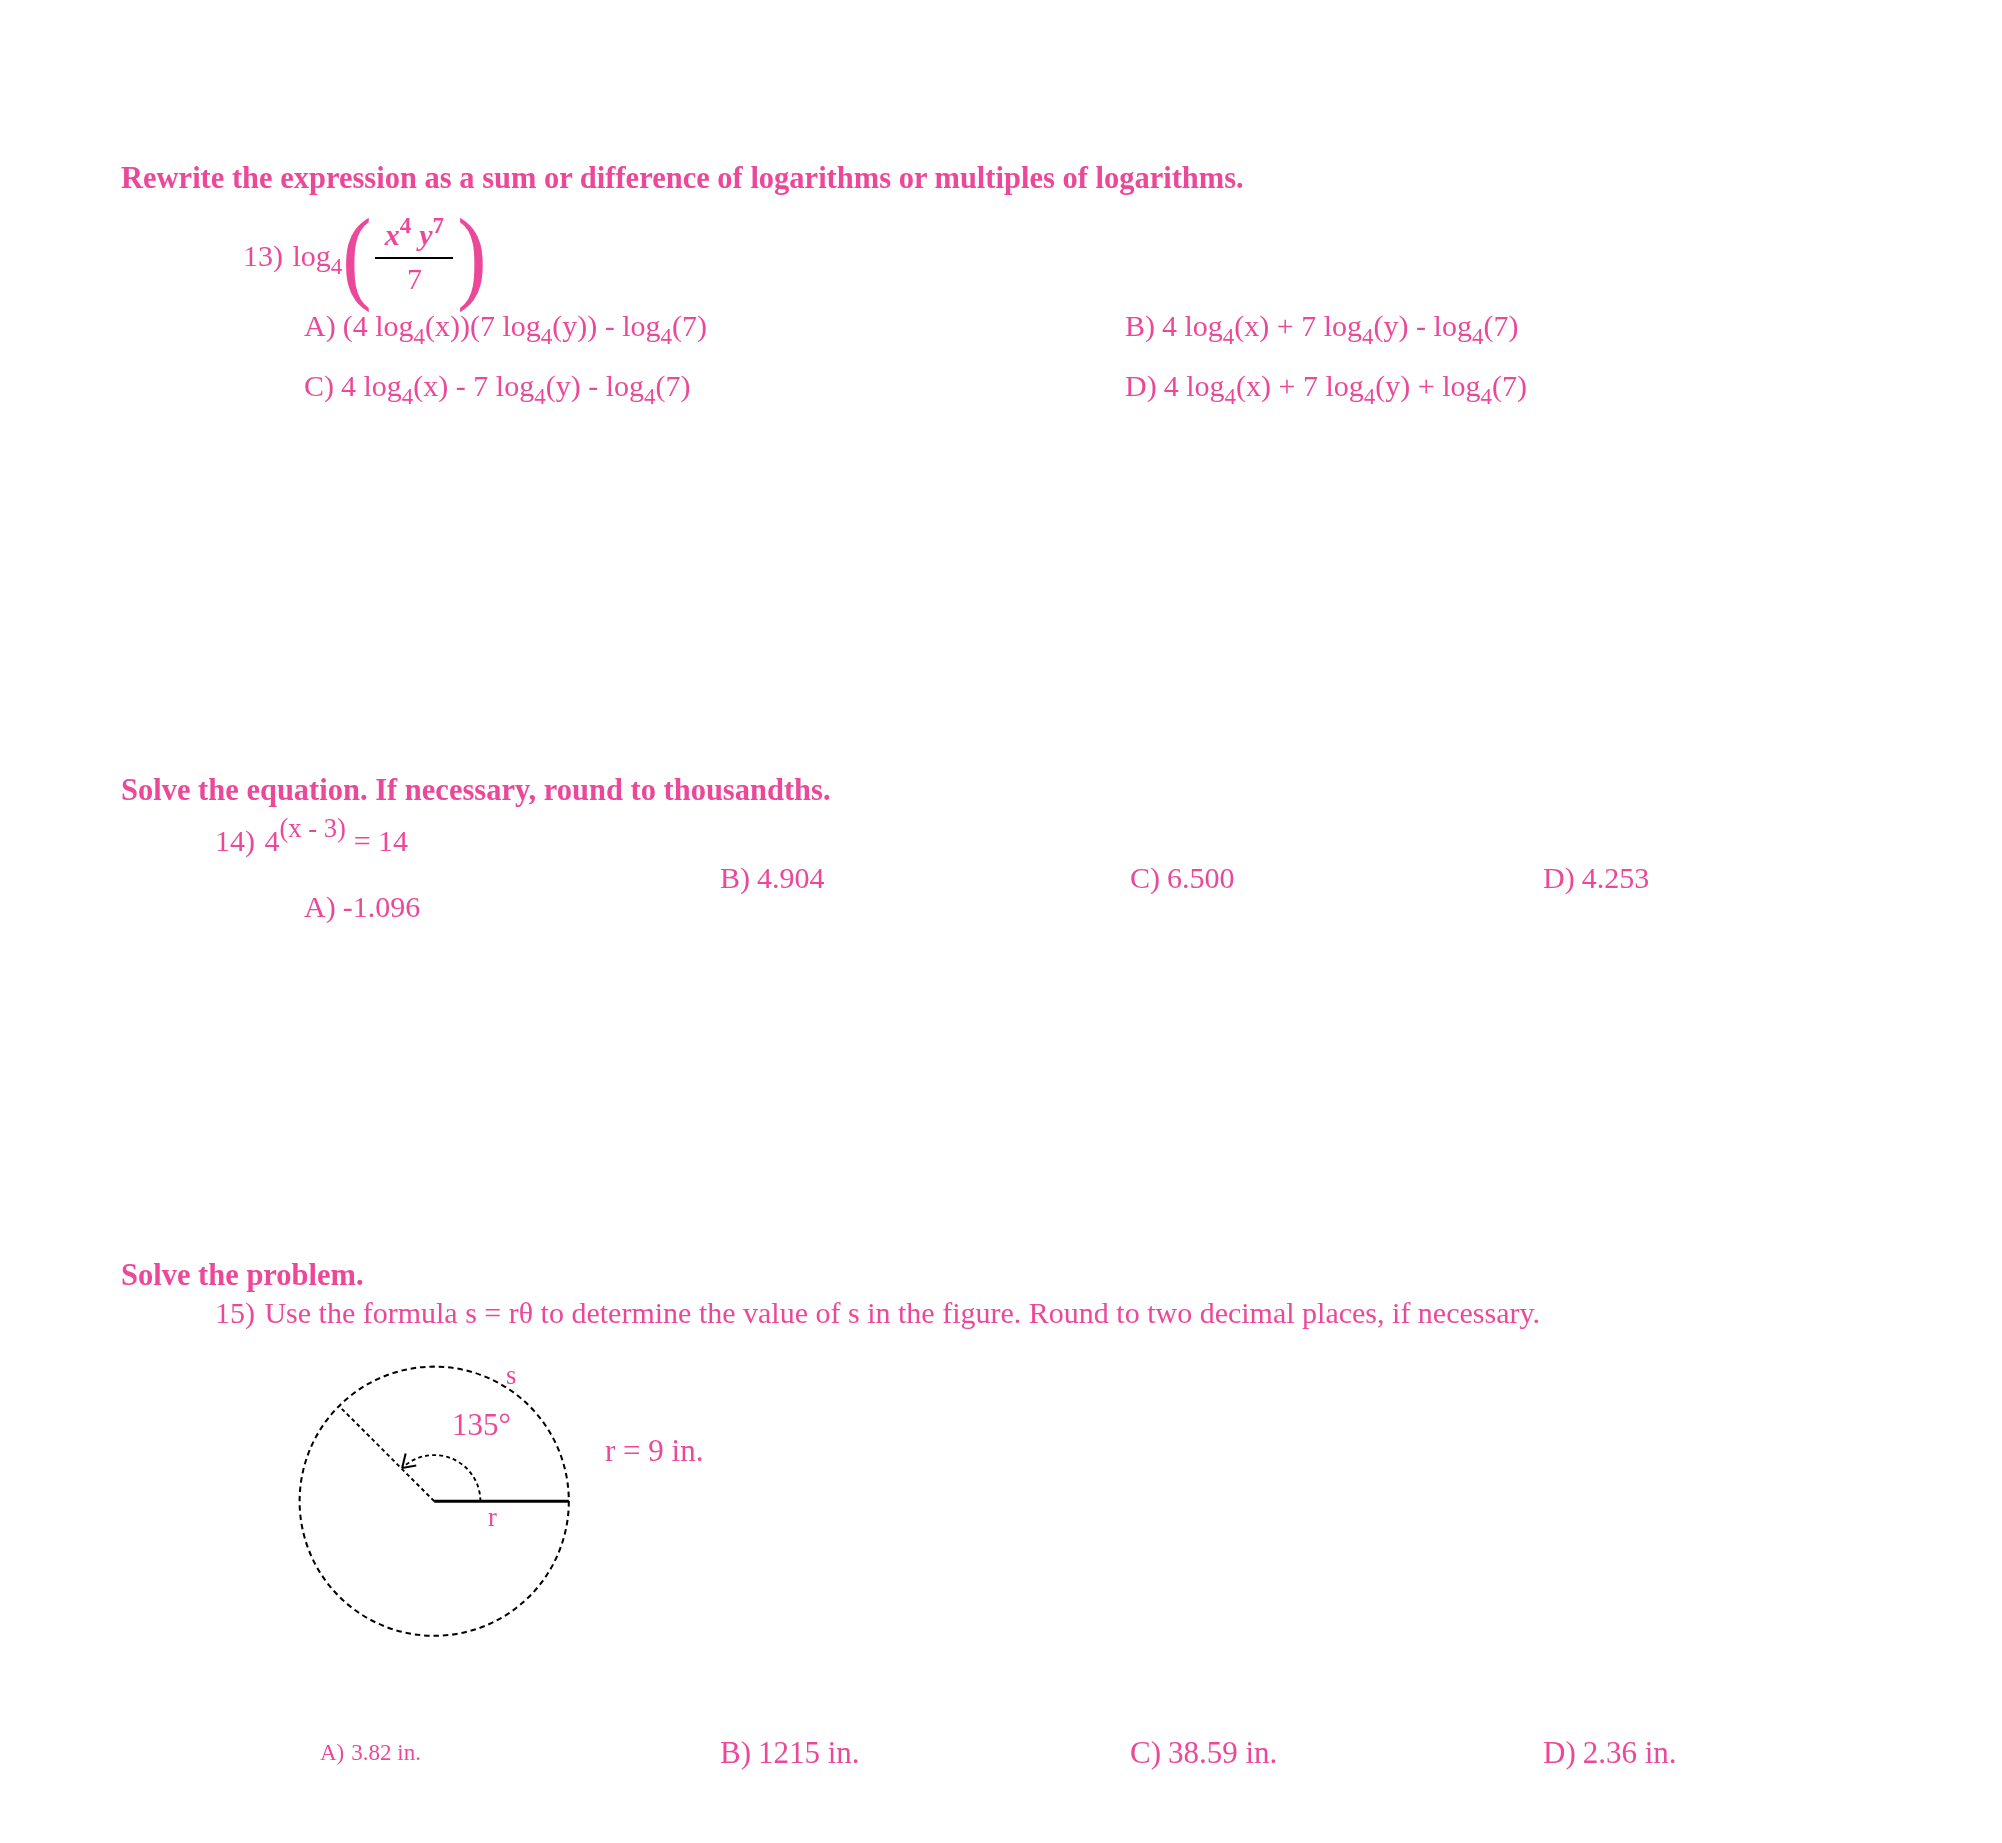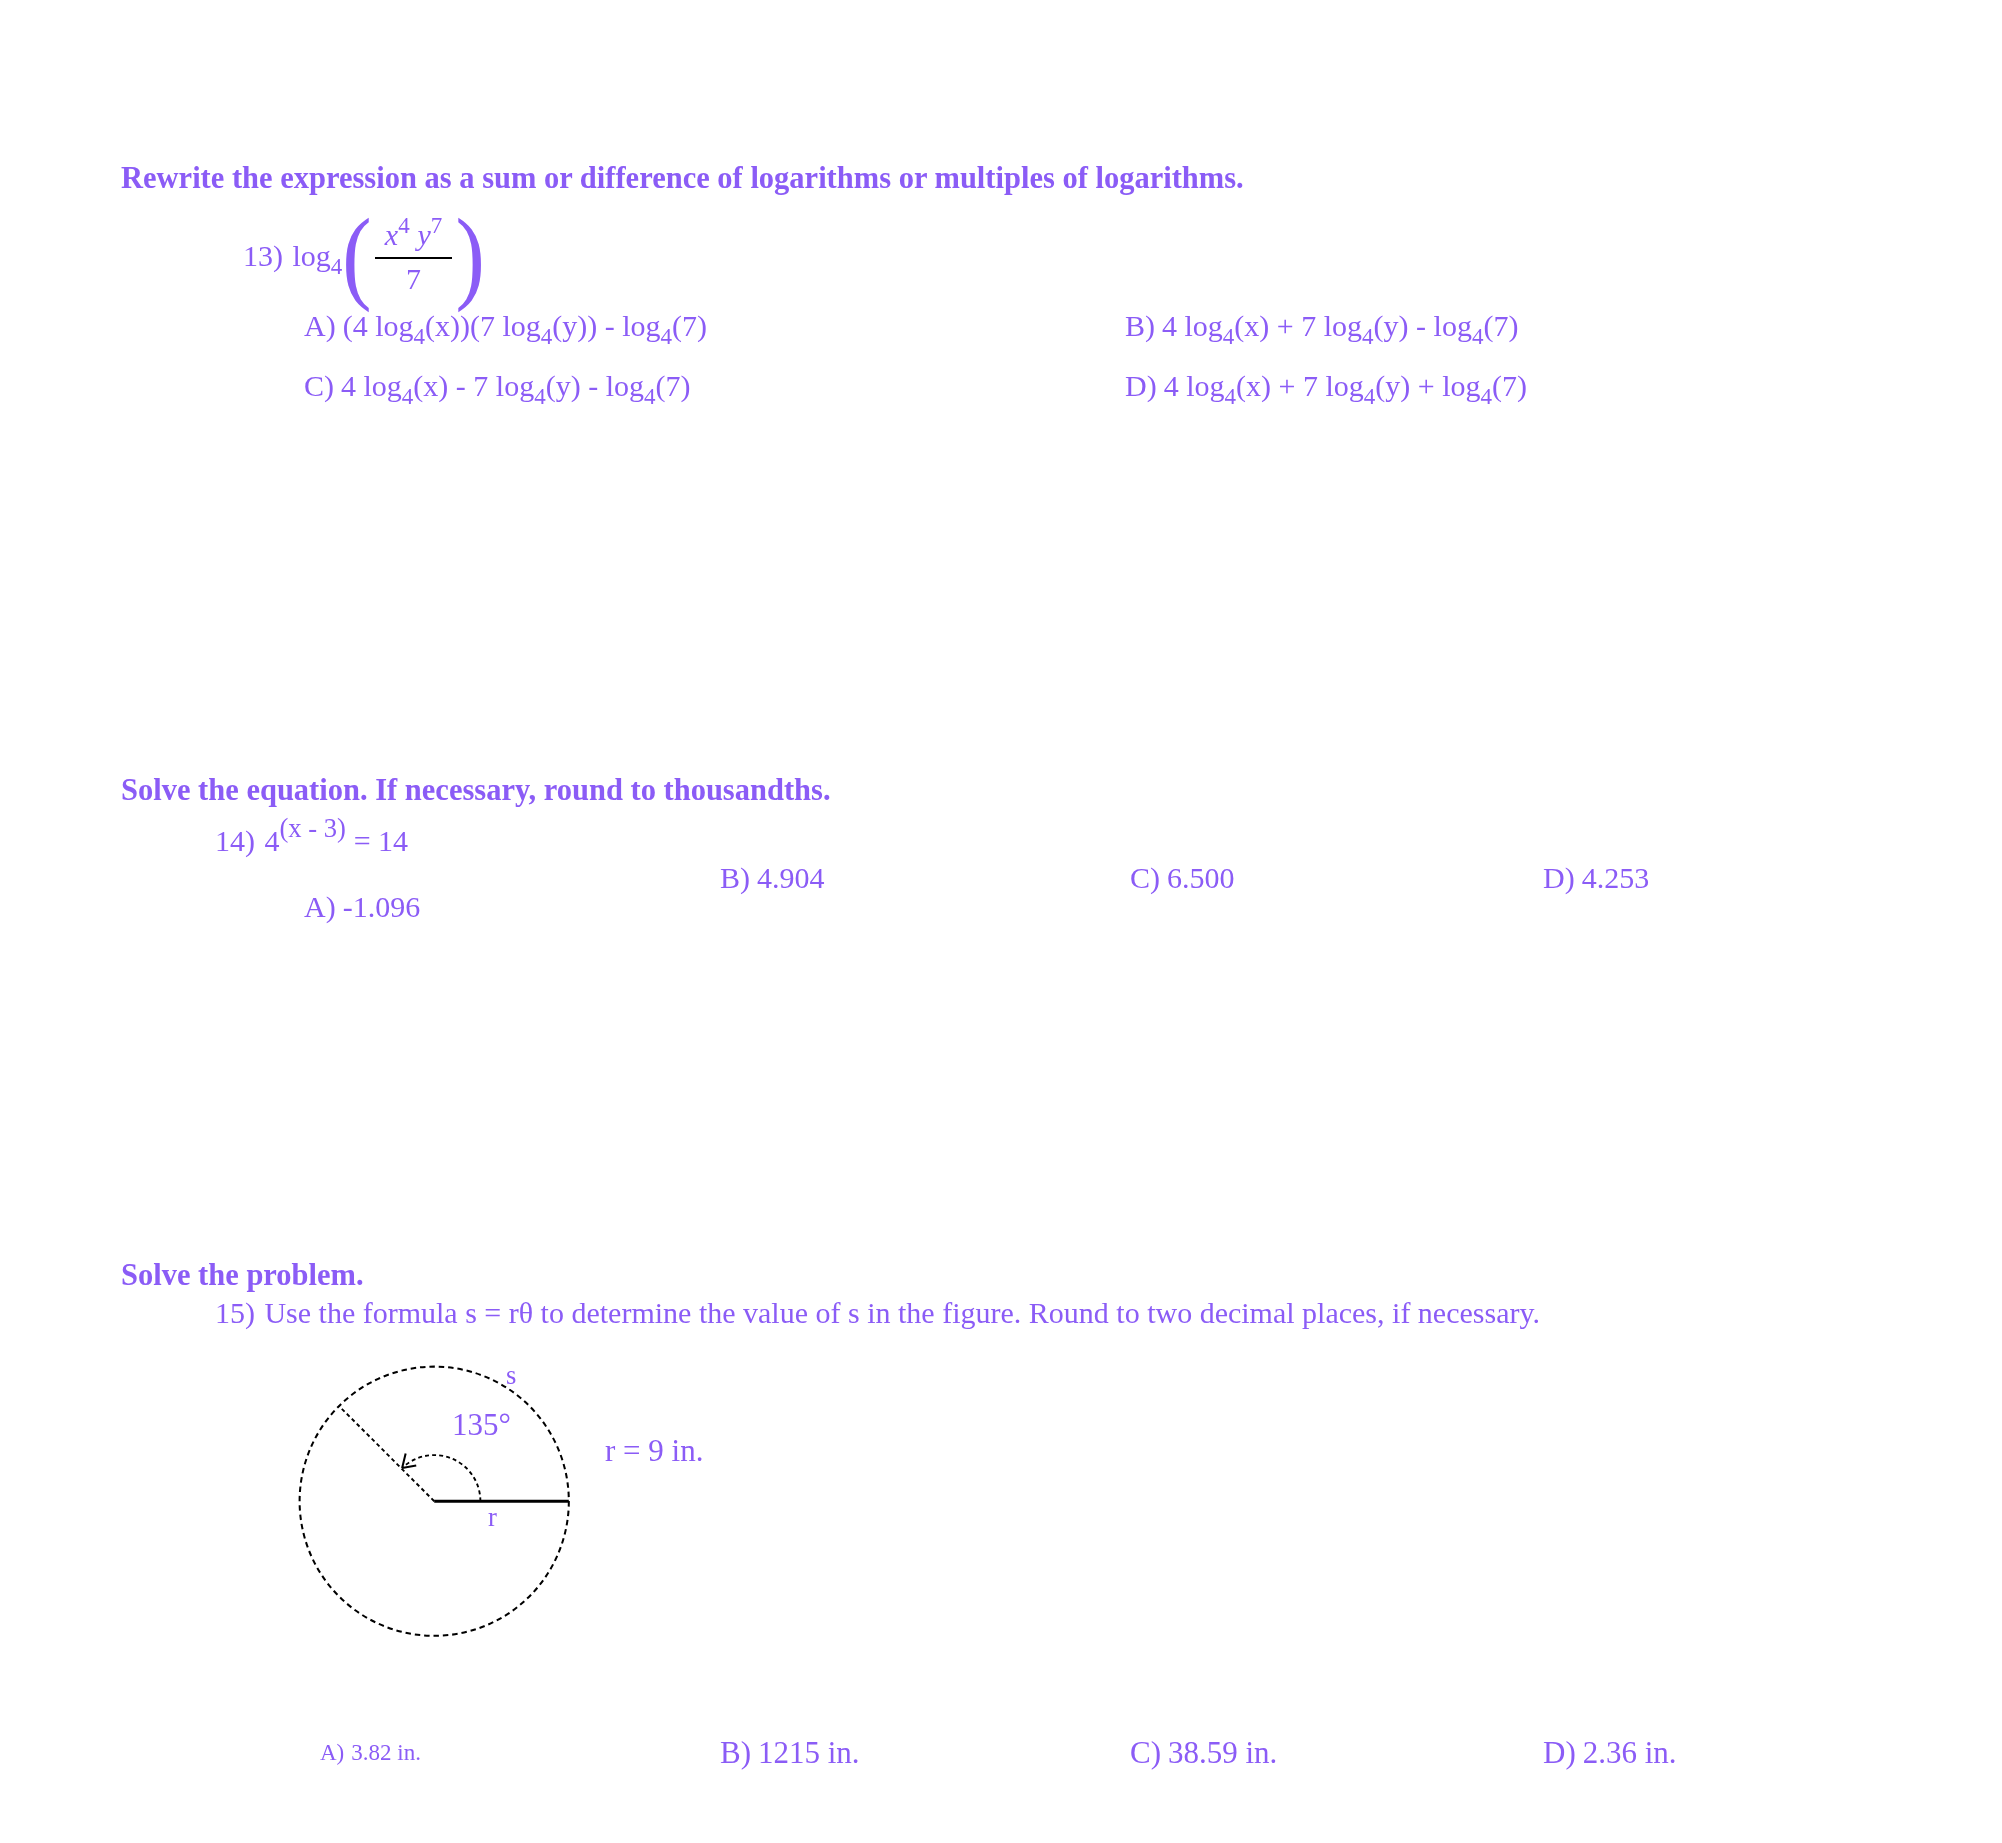--- a/index.html
+++ b/index.html
@@ -1,37 +1,37 @@
 <!DOCTYPE html>
 <html style="font-size:12.5px"><head>
 <meta charset="utf-8">
 <style>
   * { margin:0; padding:0; box-sizing:border-box; }
   html,body { background:#ffffff; }
   .page {
     position:relative; width:2002px; height:1844px;
-    background:#ffffff; color:#8b5cf6;
+    background:#ffffff; color:#ec4899;
     font-family:"Liberation Serif","DejaVu Serif",serif;
     overflow:hidden;
   }
   .abs { position:absolute; }
   .heading { font-weight:bold; font-size:30.5px; line-height:38px; white-space:nowrap; }
   .stem, .choice { font-size:30px; line-height:36px; white-space:nowrap; }
   .qnum { margin-right:9.4px; }
   .choice .lbl { margin-right:7px; }
   sub.logbase { font-size:23px; vertical-align:-7.8px; line-height:0; }
   sup.pow { font-size:23px; vertical-align:11.7px; line-height:0; }
   sup.exp { font-size:26.6px; vertical-align:14px; line-height:0; }
   .rhs { margin-left:7.8px; }
 
   
   .stem13 { display:flex; align-items:center; height:116px; font-size:30px;margin-left:32px; }
   .bigparen { font-size:88px; line-height:0.85; display:inline-block; transform:scaleY(1.18); font-weight:400; }
   .frac { display:inline-flex; flex-direction:column; align-items:center; margin:0 3.9px; font-size:30px; line-height:34px; }
-  .frac .num { display:inline-block; border-bottom:2.3px solid #000; padding:1.6px 9.4px 4.7px 9.4px; }
+  .frac .num { display:inline-block; border-bottom:2.3px solid #000; padding:1.6px 9.4px 4.7px 9.4px;font-weight:bold; }
   .frac .den { padding-top:3.1px; }
   .var { font-style:italic; }
   .var2 { margin-left:7.8px; }
 
   
   .figlabel { position:absolute; font-size:26.6px; line-height:28px; white-space:nowrap; }
   .figlabel-big { position:absolute; font-size:31px; line-height:34px; white-space:nowrap; }
   svg.figure { position:absolute; }
 </style>
 </head>

